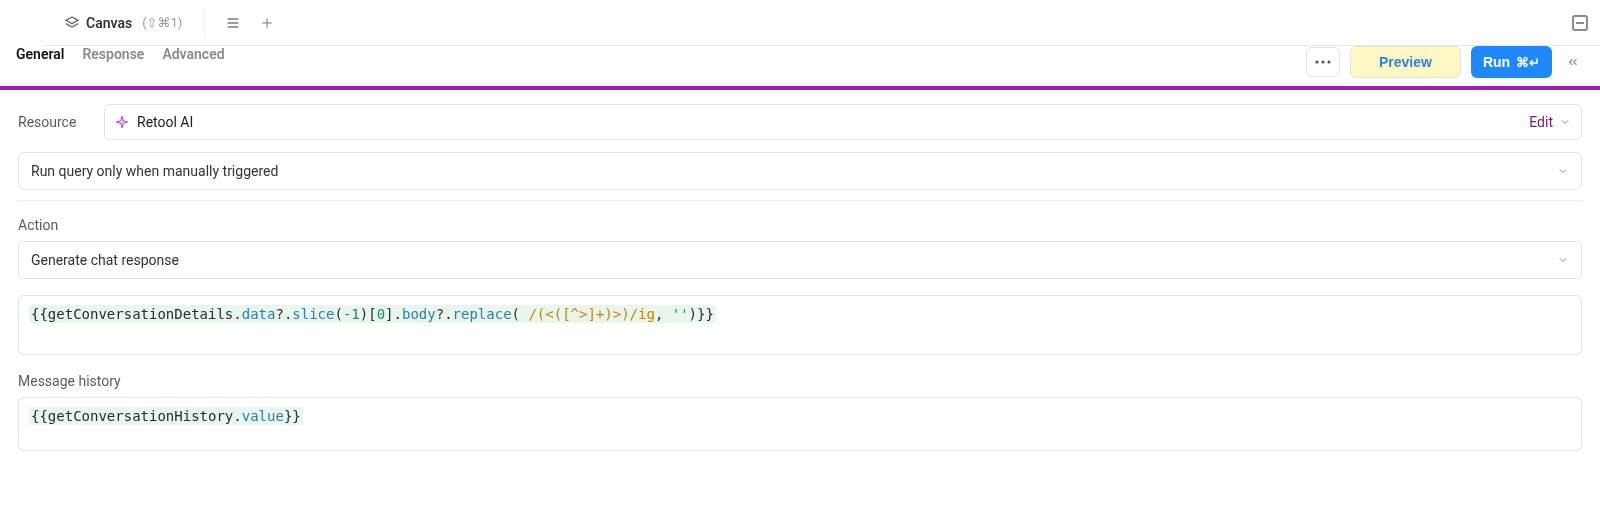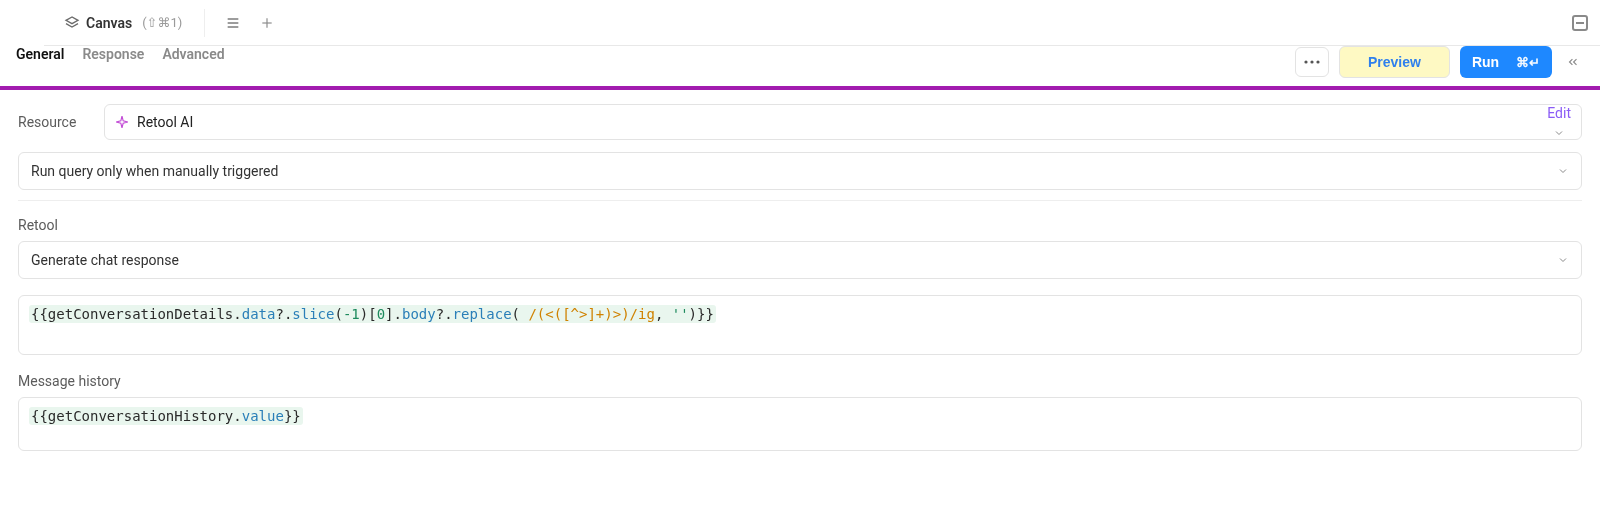--- a/index.html
+++ b/index.html
@@ -64,34 +64,34 @@
   .icon-btn {
     height:30px; padding:0 8px; border:1px solid #e3e3e3; border-radius:6px; background:#fff;
     display:flex; align-items:center; justify-content:center;
   }
   .preview-btn {
     height:32px; padding:0 28px; border:1px solid #e3e3e3; border-radius:6px; background:#fef9c3;
     color:#2f80ed; font-weight:600; font-size:14px;
   }
   .run-btn {
     height:32px; padding:0 12px; border:none; border-radius:6px; background:#1e88ff;
-    color:#fff; font-weight:600; font-size:14px; display:flex; align-items:center; gap:17px;
+    color:#fff; font-weight:600; font-size:14px; display:flex; align-items:center; gap:6px;
   }
   .run-kbd { display:flex; align-items:center; gap:2px; opacity:.95; font-size:13px;}
   .dbl-chevron { color:#8a8a8a; padding:0 4px; }
 
   .content { padding: 14px 18px 24px 18px; }
   .row { display:flex; align-items:center; gap:14px; margin-bottom: 12px; }
   .row-label { color:#5c5c5c; font-size:14px; width:72px; flex:0 0 auto;}
   .resource-chip {
     flex:1; display:flex; align-items:center; justify-content:space-between;
     border:1px solid #e3e3e3; border-radius:6px; height:36px; padding:0 10px;
   }
   .resource-left { display:flex; align-items:center; gap:8px; font-size:14px; color:#222;}
-  .edit-group { display:flex; align-items:center; gap:6px; color:#8b5cf6; font-size:14px;flex-direction:column;}
+  .edit-group { display:flex; align-items:center; gap:6px; color:#701a75; font-size:14px;}
   .chev { width:12px;height:12px; }
 
   .fullwidth-select {
     width:100%; border:1px solid #e3e3e3; border-radius:6px; height:38px;
     display:flex; align-items:center; justify-content:space-between; padding:0 12px;
     color:#333; font-size:14px; margin-bottom: 6px;
   }
   .divider { height:1px; background:#eee; margin: 10px 0 16px 0; }
 
   .section-label { color:#5c5c5c; font-size:14px; margin: 6px 0 8px 0; }
@@ -207,21 +207,21 @@
     <span>Run query only when manually triggered</span>
     <span>
       <svg class="chev" viewBox="0 0 24 24" fill="none" stroke="#8a8a8a" stroke-width="2">
         <polyline points="6 9 12 15 18 9"></polyline>
       </svg>
     </span>
   </div>
 
   <div class="divider"></div>
 
-  <div class="section-label">Retool</div>
+  <div class="section-label">Action</div>
   <div class="fullwidth-select" style="margin-bottom:16px;align-items:center;">
     <span>Generate chat response</span>
     <span>
       <svg class="chev" viewBox="0 0 24 24" fill="none" stroke="#8a8a8a" stroke-width="2">
         <polyline points="6 9 12 15 18 9"></polyline>
       </svg>
     </span>
   </div>
 
   <div class="code-box">

